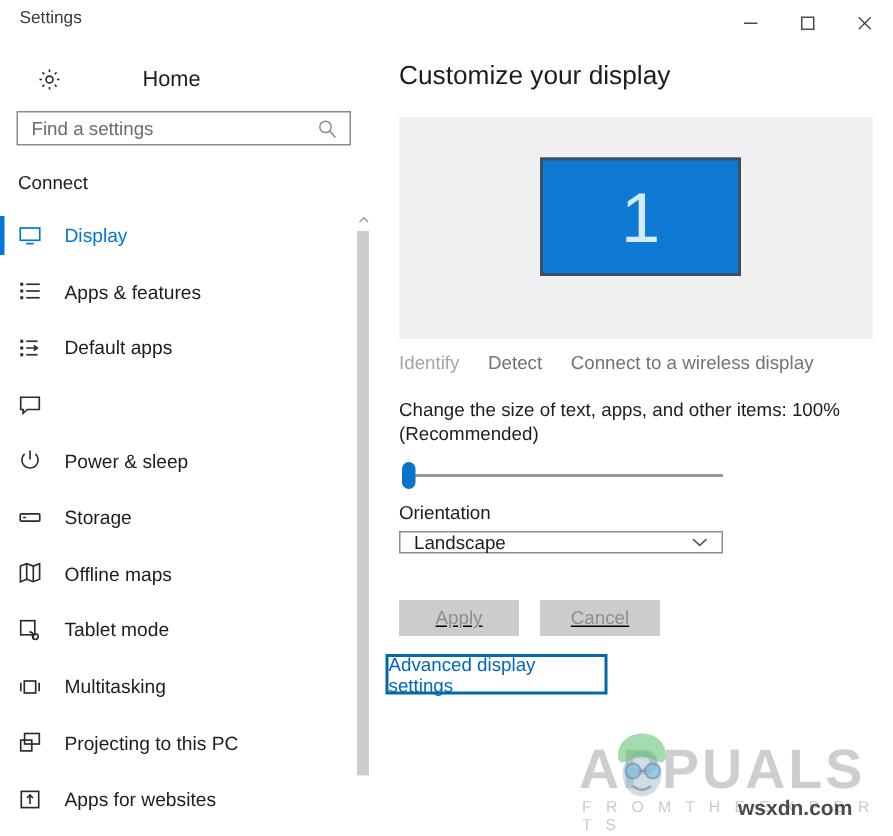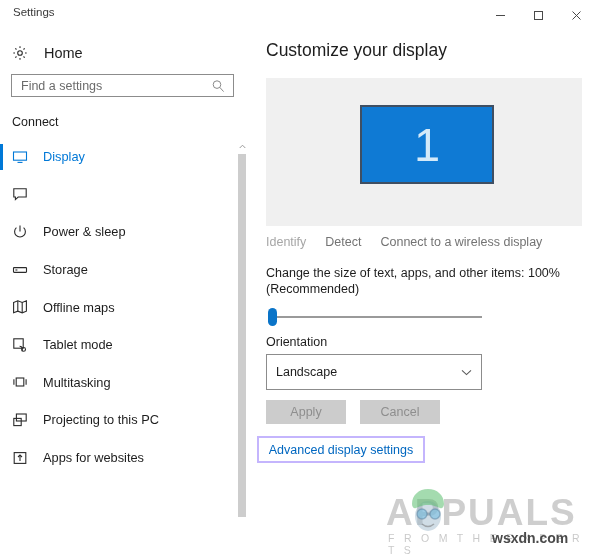--- a/index.html
+++ b/index.html
@@ -32,21 +32,21 @@
   }
   .winbtn svg { display: block; }
 
   
   .sidebar {
     position: absolute; left: 0; top: 30px; width: 250px; height: 527px;
     background: #ffffff;
   }
   .home-row {
     position: absolute; left: 0; top: 8px; width: 250px; height: 30px;
-    display: flex; align-items: center; padding-left: 12px;
+    display: flex; align-items: center; padding-left: 25px; gap: 38px;
   }
   .home-ico { width: 22px; color: #2b2b2b; display: flex; align-items: center; }
   .home-label { margin-left: 10px; font-size: 14.5px; color: #1d1d1d; }
 
   .searchbox {
     position: absolute; left: 11px; top: 44px; width: 223px; height: 23px;
     border: 1px solid #8c8c8c; background: #ffffff;
     display: flex; align-items: center;
   }
   .search-text {
@@ -146,40 +146,40 @@
   .slider-thumb {
     position: absolute; left: 2px; top: 0px; width: 9px; height: 18px;
     background: #0a74c8; border-radius: 4.5px;
   }
 
   .orient-label {
     position: absolute; left: 16px; top: 305px;
     font-size: 12.5px; color: #1d1d1d;
   }
   .combo {
-    position: absolute; left: 16px; top: 324px; width: 216px; height: 36px;
+    position: absolute; left: 16px; top: 324px; width: 216px; height: 15px;
     border: 1px solid #8c8c8c; background: #ffffff;
     display: flex; align-items: center;
   }
   .combo-value { flex: 1; padding-left: 9px; font-size: 12.5px; color: #1d1d1d; }
   .combo-caret { padding-right: 9px; color: #5a5a5a; display: flex; }
 
-  .btnrow { position: absolute; left: 16px; top: 370px; display: flex; }
+  .btnrow { position: absolute; left: 16px; top: 370px; display: flex; text-decoration: underline; }
   .btn {
     width: 80px; height: 24px; background: #cccccc; border: none;
     font-size: 12.5px; color: #8e8e8e;
     font-family: "Liberation Sans", sans-serif;
     display: flex; align-items: center; justify-content: center;
   }
   .btn + .btn { margin-left: 14px; text-align: right; }
 
   .adv-wrap {
     position: absolute; left: 7px; top: 406px;
-    width: 168px; height: 27px;
-    border: 2px solid #c4b5fd;
+    width: 148px; height: 27px;
+    border: 2px solid #0369a1;
     display: flex; align-items: center; justify-content: center;
   }
   .adv-link { font-size: 12.5px; color: #0067c0; }
 
   
   .watermark {
     position: absolute; left: 386px; top: 486px;
     width: 204px; height: 68px; pointer-events: none;
   }
   .wm-appuals {
@@ -258,21 +258,49 @@
         <span class="accent"></span>
         <span class="nav-ico">
           <svg width="16" height="16" viewBox="0 0 16 16" fill="none" stroke="currentColor" stroke-width="1.1">
             <rect x="1.5" y="3" width="13" height="8.2"></rect>
               <line x1="5.5" y1="13.4" x2="10.5" y2="13.4"></line>
           </svg>
         </span>
         <span class="nav-label">Display</span>
       </div>
 
-
+      <div class="navitem">
+        <span class="accent"></span>
+        <span class="nav-ico">
+          <svg width="16" height="16" viewBox="0 0 16 16" fill="none" stroke="currentColor" stroke-width="1.1">
+            <rect x="1.5" y="2.5" width="2" height="2" fill="currentColor" stroke="none"></rect>
+            <rect x="1.5" y="7" width="2" height="2" fill="currentColor" stroke="none"></rect>
+            <rect x="1.5" y="11.5" width="2" height="2" fill="currentColor" stroke="none"></rect>
+            <line x1="5.5" y1="3.5" x2="14.5" y2="3.5"></line>
+              <line x1="5.5" y1="8" x2="14.5" y2="8"></line>
+              <line x1="5.5" y1="12.5" x2="14.5" y2="12.5"></line>
+          </svg>
+        </span>
+        <span class="nav-label">Apps &amp; features</span>
+      </div>
+
+      <div class="navitem">
+        <span class="accent"></span>
+        <span class="nav-ico">
+          <svg width="16" height="16" viewBox="0 0 16 16" fill="none" stroke="currentColor" stroke-width="1.1">
+            <rect x="1.5" y="2.5" width="2" height="2" fill="currentColor" stroke="none"></rect>
+            <rect x="1.5" y="7" width="2" height="2" fill="currentColor" stroke="none"></rect>
+            <rect x="1.5" y="11.5" width="2" height="2" fill="currentColor" stroke="none"></rect>
+            <line x1="5.5" y1="3.5" x2="13" y2="3.5"></line>
+              <line x1="5.5" y1="12.5" x2="13" y2="12.5"></line>
+            <path d="M5.5 8h7M10.5 6.2L12.8 8l-2.3 1.8"></path>
+          </svg>
+        </span>
+        <span class="nav-label">Default apps</span>
+      </div>
 
       <div class="navitem">
         <span class="accent"></span>
         <span class="nav-ico">
           <svg width="16" height="16" viewBox="0 0 16 16" fill="none" stroke="currentColor" stroke-width="1.1">
             <path d="M1.8 2.8h12.4v8.2H6.2L3.4 13.6V11H1.8z"></path>
           </svg>
         </span>
       </div>
 

